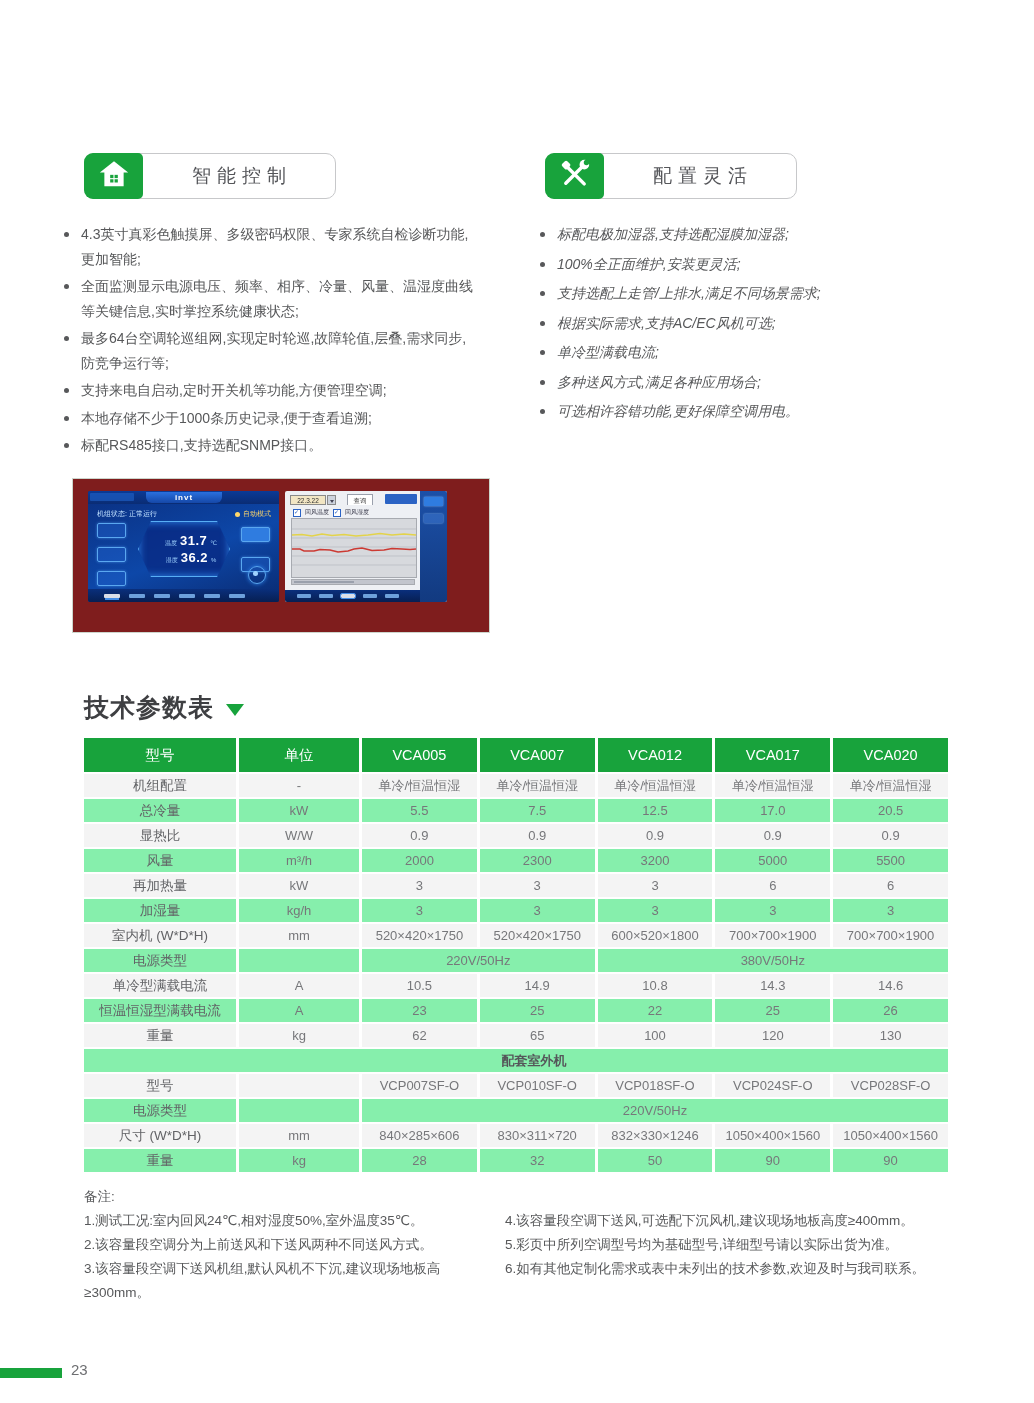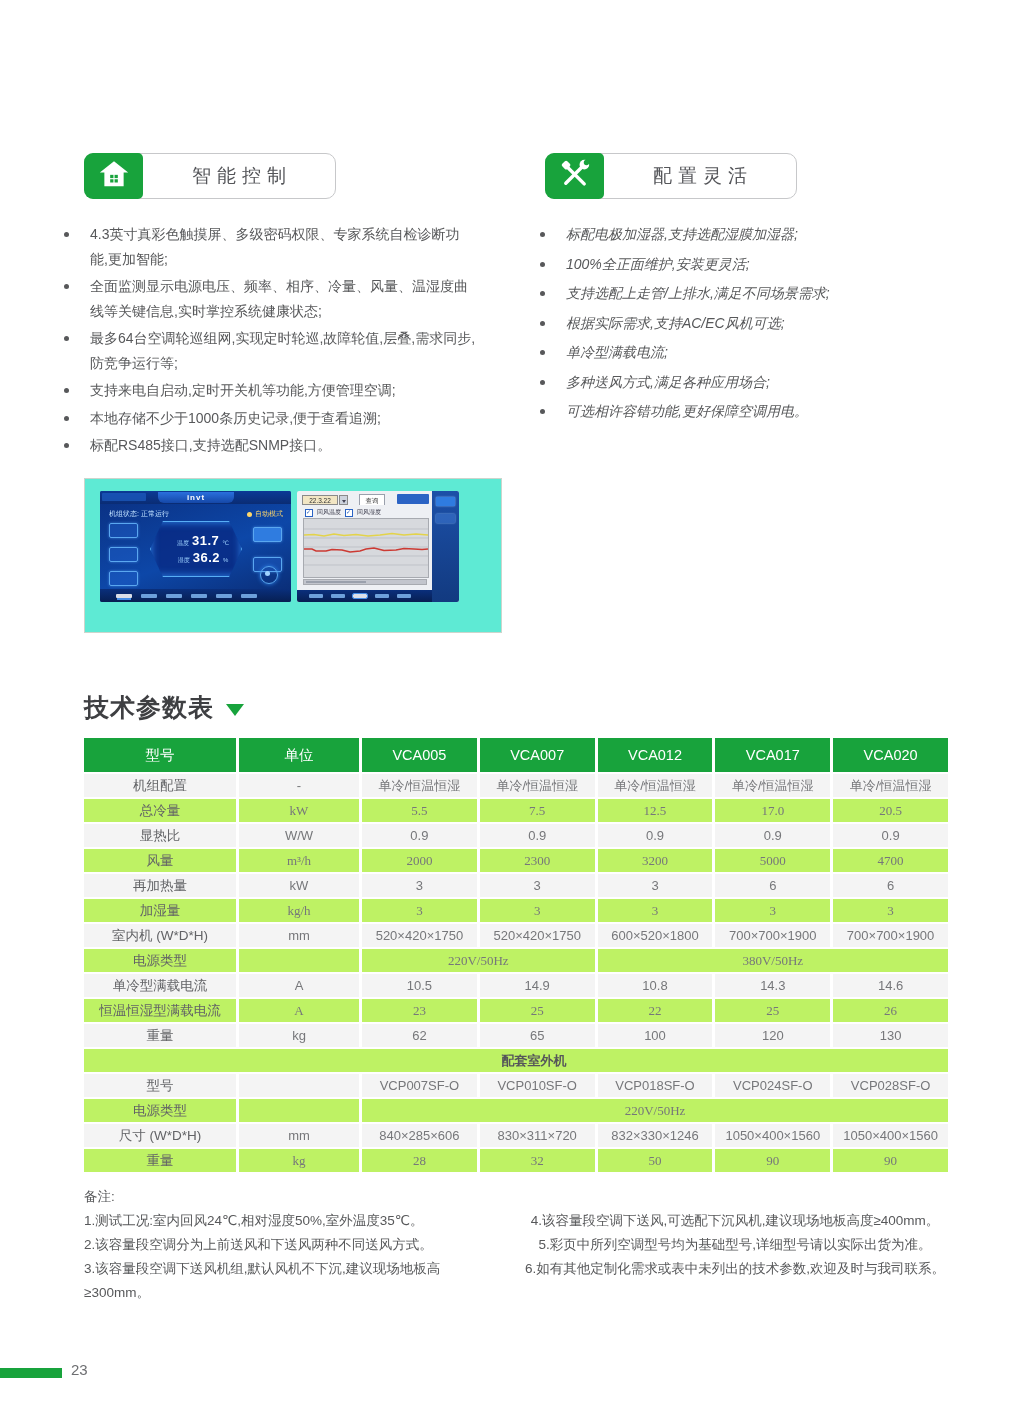--- a/index.html
+++ b/index.html
@@ -15,27 +15,27 @@
   .feature .flabel{position:absolute;left:59px;top:0;width:192px;height:46px;display:flex;
                    align-items:center;justify-content:center;font-size:19px;color:#55565a;
                    letter-spacing:6px;text-indent:6px;}
   .f-left{left:84px;}
   .f-right{left:545px;}
 
   
   .bullets{position:absolute;font-size:14px;line-height:24.5px;color:#57585a;}
   .bl-left{left:64px;top:222px;width:412px;}
   .bl-right{left:540px;top:222px;width:440px;font-style:italic;}
-  .bullet-item{display:flex;margin-bottom:3px;gap:9px;}
+  .bullet-item{display:flex;margin-bottom:3px;}
   .bl-right .bullet-item{margin-bottom:5px;}
   .bullet-item .dot{flex:0 0 5px;width:5px;height:5px;border-radius:50%;background:#57585a;margin:10px 12px 0 0;}
 
   
-  .shotbox{position:absolute;left:84px;top:478px;width:418px;height:155px;border:1px solid #ccd5cc;
-           background:#5eead4;box-sizing:border-box;}
+  .shotbox{position:absolute;left:72px;top:478px;width:418px;height:155px;border:1px solid #ccd5cc;
+           background:#7f1d1d;box-sizing:border-box;}
   .shot{position:absolute;top:12px;height:111px;overflow:hidden;border-radius:2px;}
   .shot-left{left:15px;width:191px;background:linear-gradient(160deg,#0a2f80 0%,#0d47a8 55%,#0a2a70 100%);}
   .shot-right{left:212px;width:162px;background:#eef0f4;}
 
   
   .sl-topbar{position:absolute;left:0;top:0;right:0;height:13px;background:linear-gradient(#0b3a96,#0a2c74);}
   .sl-corner{position:absolute;left:2px;top:2px;width:44px;height:8px;background:#1d5cc2;opacity:.7;border-radius:1px;}
   .sl-logo{position:absolute;left:58px;top:1px;width:76px;height:11px;background:linear-gradient(#2a6fdd,#1548a8);
            border-radius:0 0 6px 6px;color:#fff;font-size:8px;font-weight:bold;text-align:center;line-height:11px;letter-spacing:1px;}
   .sl-status{position:absolute;left:9px;top:18px;font-size:7px;color:#bfe0ff;}
@@ -90,28 +90,28 @@
               letter-spacing:1px;display:flex;align-items:center;}
   .spec-title .tri{display:inline-block;width:0;height:0;border-left:9px solid transparent;
                    border-right:9px solid transparent;border-top:12px solid #18a33c;margin-left:12px;margin-top:4px;}
   .spec-table{position:absolute;left:84px;top:738px;width:864px;display:grid;
               grid-template-columns:152px 120px repeat(5,1fr);
               grid-template-rows:34px repeat(16,23px);gap:2px 3px;background:#fff;}
   .spec-table .th{background:#18a33c;color:#fff;font-size:14.5px;line-height:34px;text-align:center;font-weight:500;}
   .spec-table .td{font-size:13px;line-height:23px;text-align:center;color:#76777a;white-space:nowrap;overflow:hidden;}
   .spec-table .td.lbl{color:#626366;font-size:13.5px;}
   .spec-table .light{background:#f4f4f4;}
-  .spec-table .dark{background:#bef264;font-family:Liberation Serif, serif;}
+  .spec-table .dark{background:#86efac;}
   .spec-table .section{grid-column:1/-1;text-align:center;padding-left:36px;font-weight:600;color:#55565a;box-sizing:border-box;}
 
   
   .notes-label{position:absolute;left:84px;top:1188px;font-size:13.5px;color:#57585a;}
   .notes{position:absolute;top:1209px;font-size:13.5px;line-height:24px;color:#57585a;}
   .n-left{left:84px;width:420px;}
-  .n-right{left:505px;width:460px;text-align:center;}
+  .n-right{left:505px;width:460px;}
   .note-item{margin:0;}
 
   
   .footer-bar{position:absolute;left:0;top:1368px;width:62px;height:10px;background:#18a33c;}
   .footer-page{position:absolute;left:71px;top:1361px;font-size:15px;color:#6d6e71;}
 </style>
 </head>
 <body>
 
 <div class="page">
@@ -313,21 +313,21 @@
       <div class="td light">0.9</div>
       <div class="td light">0.9</div>
       <div class="td light">0.9</div>
       <div class="td light">0.9</div>
       <div class="td lbl dark">风量</div>
       <div class="td dark">m³/h</div>
       <div class="td dark">2000</div>
       <div class="td dark">2300</div>
       <div class="td dark">3200</div>
       <div class="td dark">5000</div>
-      <div class="td dark">4700</div>
+      <div class="td dark">5500</div>
       <div class="td lbl light">再加热量</div>
       <div class="td light">kW</div>
       <div class="td light">3</div>
       <div class="td light">3</div>
       <div class="td light">3</div>
       <div class="td light">6</div>
       <div class="td light">6</div>
       <div class="td lbl dark">加湿量</div>
       <div class="td dark">kg/h</div>
       <div class="td dark">3</div>

